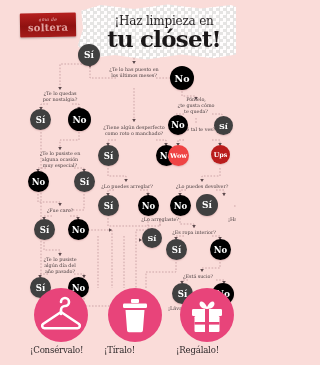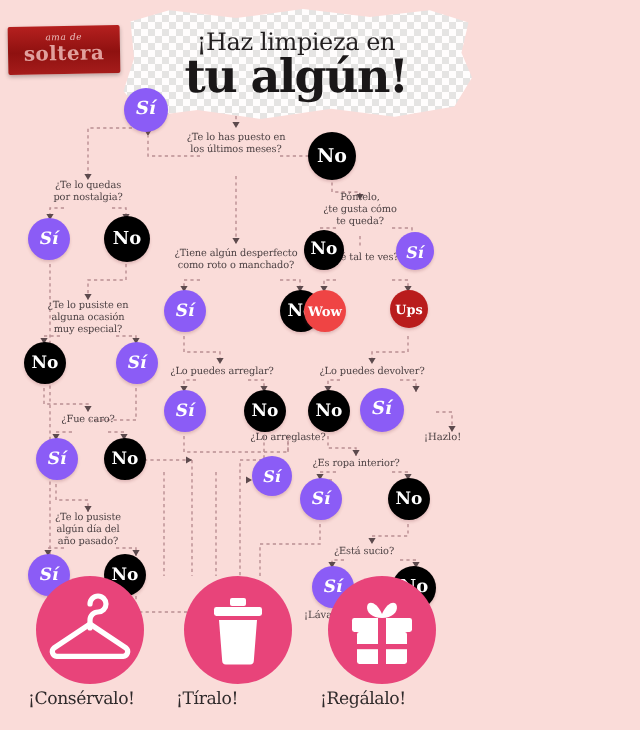--- a/index.html
+++ b/index.html
@@ -3,21 +3,21 @@
 <meta charset="utf-8">
 <style>
   html,body{margin:0;padding:0;}
   body{
     width:236px;height:365px;
     background:#fadcd9;
     font-family:"Liberation Serif", serif;
     overflow:hidden;
     position:relative;
   }
-  #stage{position:absolute;inset:0;width:236px;height:365px;}
+  #stage{position:absolute;inset:0;width:236px;height:365px;margin-left:16px;}
 
   
   .header{position:absolute;left:0;top:0;width:236px;height:62px;}
   .logo{
     position:absolute;left:4px;top:13px;width:56px;height:24px;
     background:linear-gradient(180deg,#b5201f 0%,#8f1110 55%,#a51c1b 100%);
     border-radius:1px;
     box-shadow:0 1px 2px rgba(0,0,0,.28);
     display:flex;flex-direction:column;align-items:center;justify-content:center;
     transform:rotate(-1deg);
@@ -69,21 +69,21 @@
 
   
   .b{
     position:absolute;border-radius:50%;
     display:flex;align-items:center;justify-content:center;
     font-family:"DejaVu Serif", serif;
     font-weight:bold;color:#ffffff;
     box-shadow:0 1px 1.5px rgba(130,60,70,.22);
     user-select:none;
   }
-  .b.si{background:#8b5cf6;font-style:italic;}
+  .b.si{background:#404040;}
   .b.no{background:#000000;}
   .b.wow{background:#ef4444;}
   .b.ups{background:#b91c1c;}
 
   
   .act{
     position:absolute;
     font-family:"DejaVu Serif", serif;
     font-size:5px;color:#4c4143;white-space:nowrap;
   }
@@ -108,21 +108,21 @@
 <div id="stage">
 
   <div class="header">
     <div class="paper"></div>
     <div class="logo">
       <div class="logo-top">ama de</div>
       <div class="logo-main">soltera</div>
     </div>
     <div class="title">
       <div class="title-1">¡Haz limpieza en</div>
-      <div class="title-2">tu algún!</div>
+      <div class="title-2">tu clóset!</div>
     </div>
   </div>
 
   <svg class="lines" viewBox="0 0 236 365">
     <g fill="none" stroke="#b98e92" stroke-width="0.7" stroke-dasharray="1.6 1.6">
 
       <path d="M118,58 L118,64"></path>
 
       <path d="M100,78 L74,78 L74,68"></path>
       <path d="M140,78 L158,78"></path>

